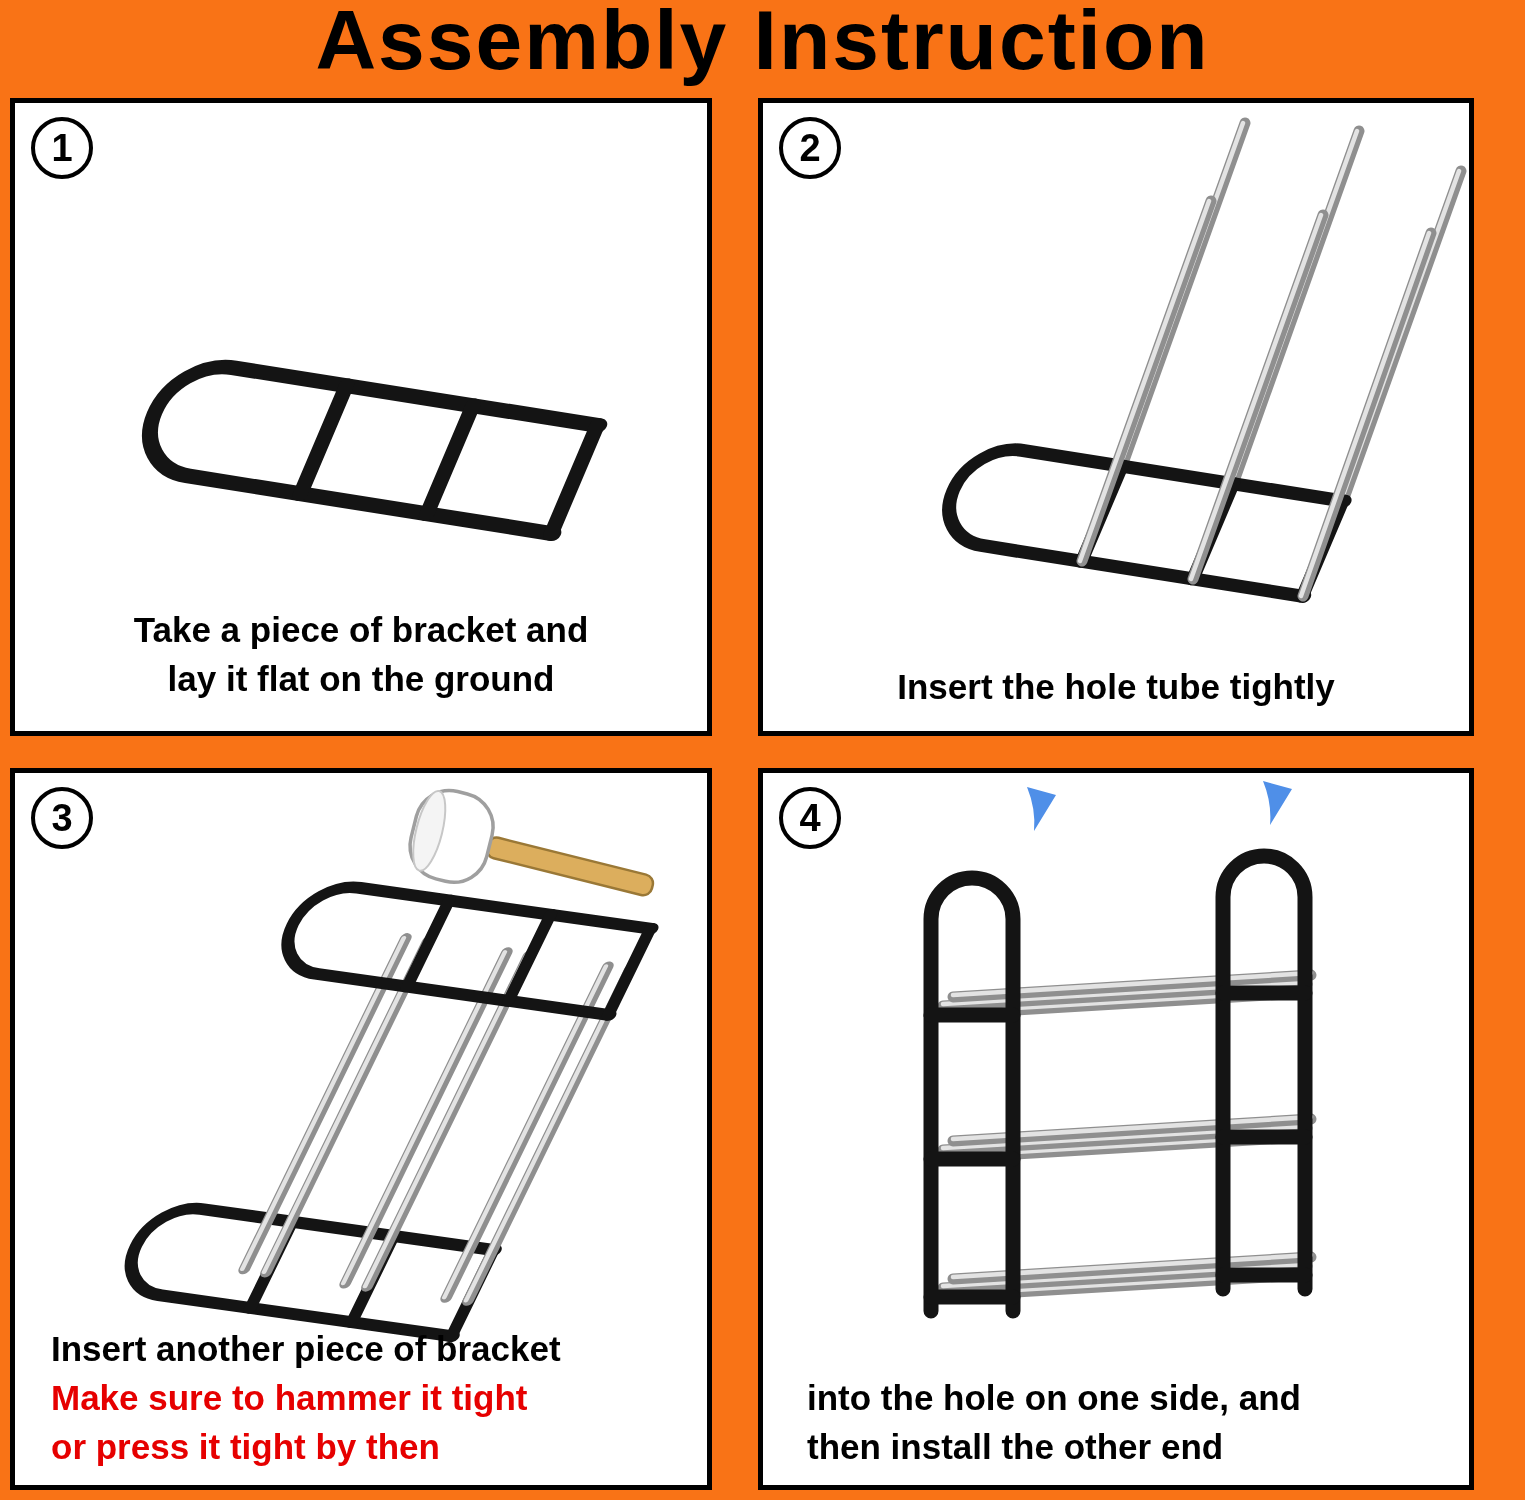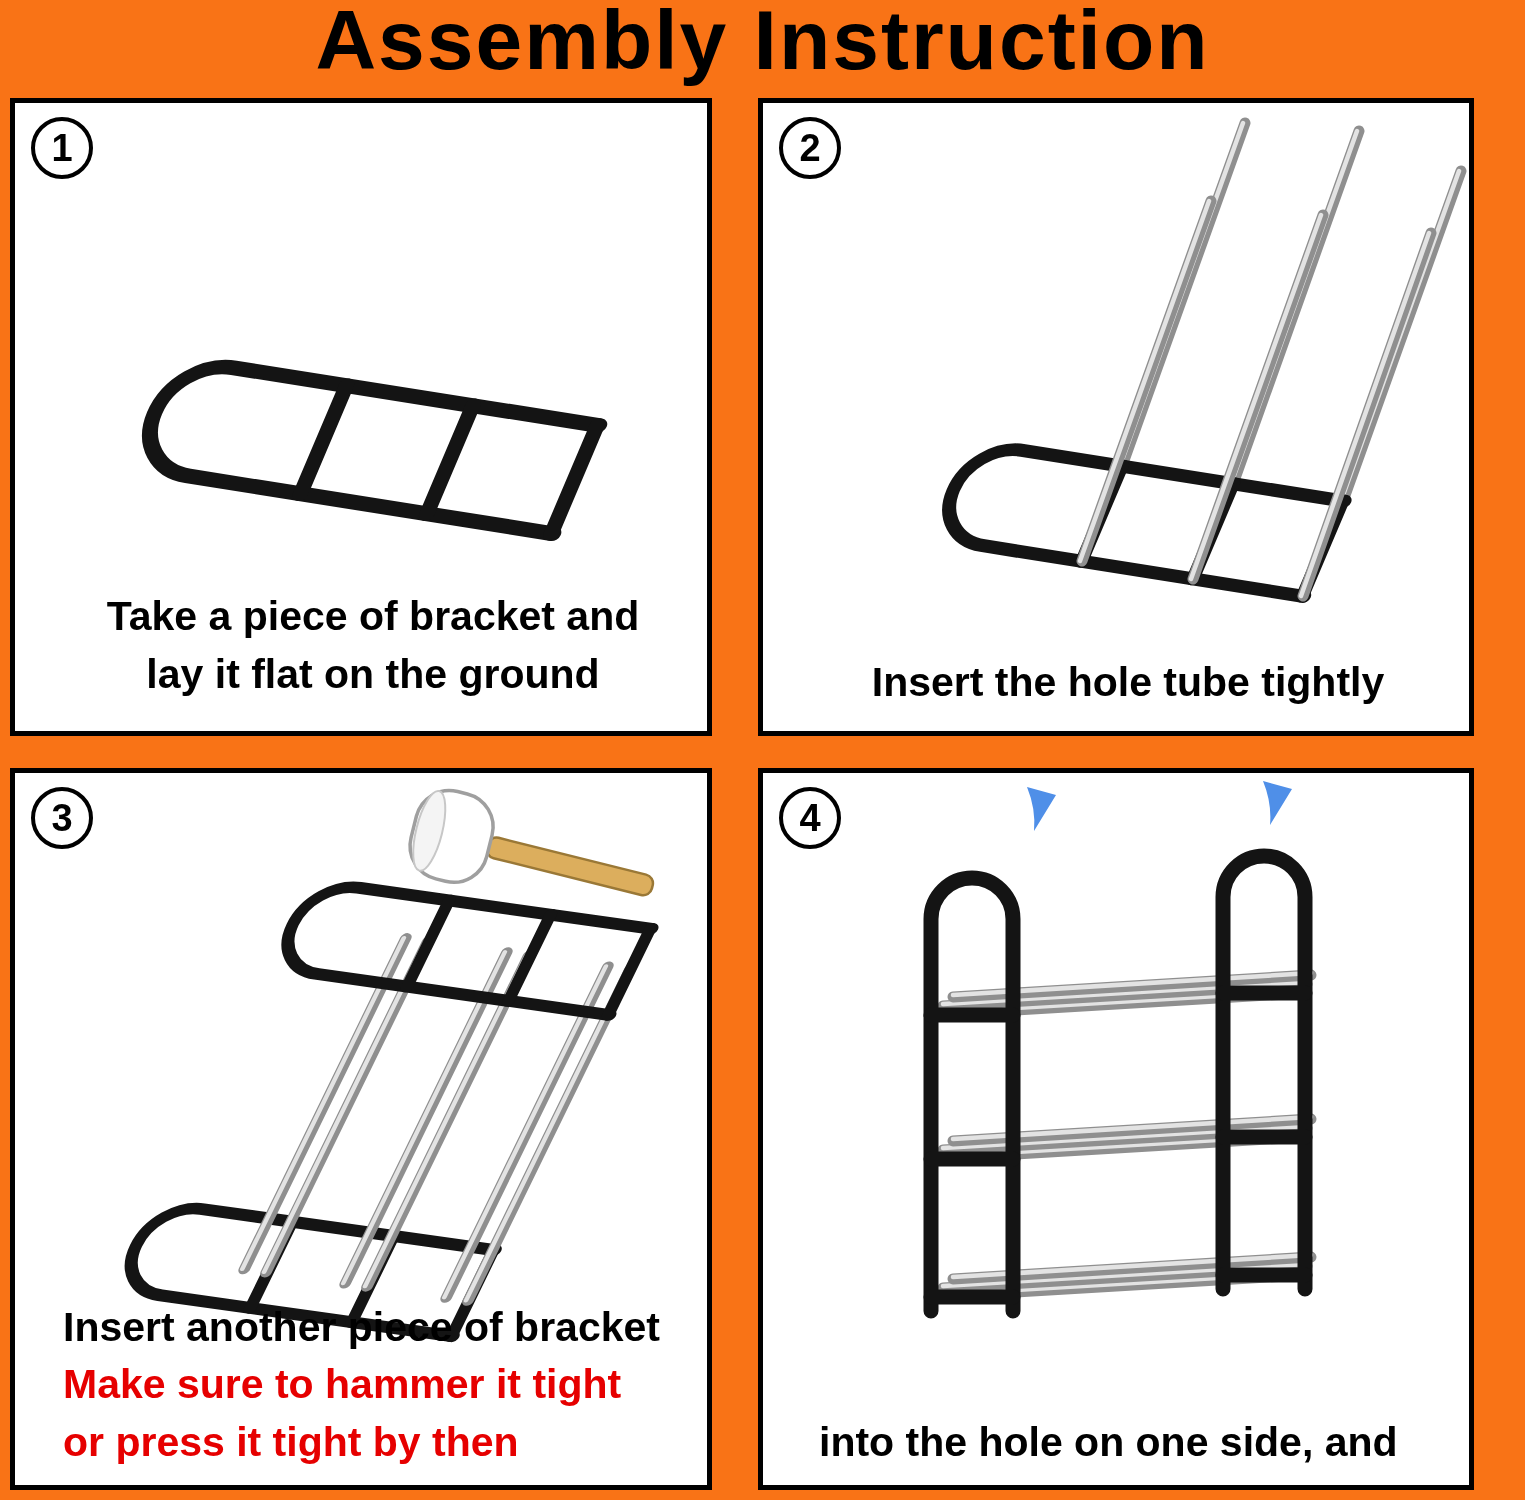--- a/index.html
+++ b/index.html
@@ -15,22 +15,22 @@
   #panel-3{left:10px;top:768px;width:702px;height:722px;}
   #panel-4{left:758px;top:768px;width:716px;height:722px;}
   .badge{
     position:absolute;top:14px;left:16px;width:54px;height:54px;
     border:4px solid #000;border-radius:50%;
     display:flex;align-items:center;justify-content:center;
     font-size:38px;font-weight:bold;color:#000;background:#fff;z-index:3;
   }
   .illus{position:absolute;left:0;top:0;}
   .caption{
-    position:absolute;left:12px;width:100%;
-    font-weight:bold;font-size:41px;color:#000;line-height:1.4;
+    position:absolute;left:0;width:100%;
+    font-weight:bold;font-size:35px;color:#000;line-height:1.4;
     z-index:2;
   }
   .cap-center{text-align:center;}
   .cap-left{text-align:left;box-sizing:border-box;margin-top:12px;}
   #panel-1 .caption{bottom:28px;}
   #panel-2 .caption{bottom:20px;}
   #panel-3 .caption{bottom:14px;padding-left:36px;}
   #panel-4 .caption{bottom:14px;padding-left:44px;}
   .warning{color:#e60000;}
   
@@ -185,16 +185,17 @@
         <use href="#vf" transform="translate(160,90)"></use>
       </g>
       <g>
         <use href="#vf" transform="translate(452,68)"></use>
       </g>
       <path d="M 2 0 Q 11 22 9 44 L 31 8 Z" fill="#4f8fe8" transform="translate(262,14)"></path>
       <path d="M 2 0 Q 11 22 9 44 L 31 8 Z" fill="#4f8fe8" transform="translate(498,8)"></path>
     </svg>
     <div class="caption cap-left">
       <div>into the hole on one side, and</div>
+      <div>then install the other end</div>
     </div>
   </div>
 
 </div>
 
 </body></html>

